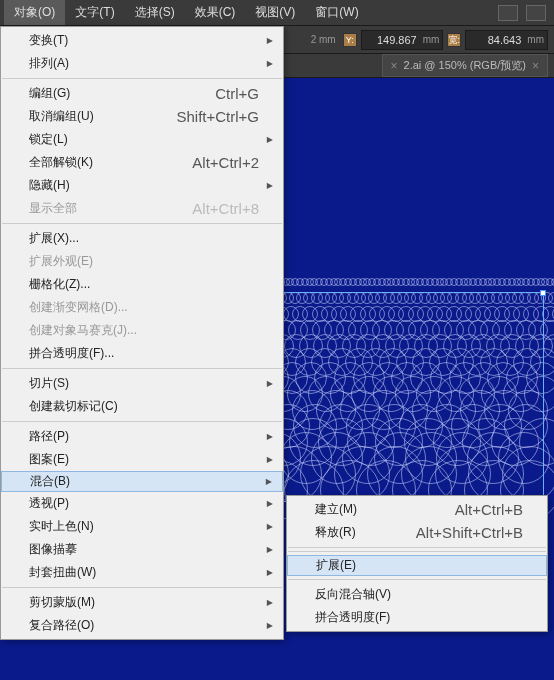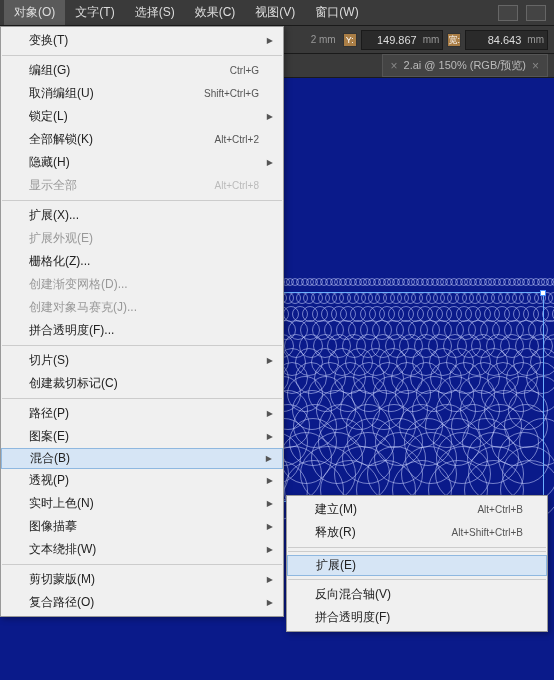--- a/index.html
+++ b/index.html
@@ -24,21 +24,21 @@
 .circle-row{position:absolute;display:flex;}
 .c{border:1px solid rgba(200,210,255,0.55);border-radius:50%;flex-shrink:0;}
 
 .menu{position:absolute;background:#f0f0f0;border:1px solid #999;box-shadow:2px 2px 6px rgba(0,0,0,0.3);padding:2px 0;font-size:12px;color:#222;}
 .menu1{top:26px;left:0;width:284px;}
 .menu2{top:495px;left:286px;width:262px;}
 .mi{display:flex;align-items:center;height:23px;padding:0 24px 0 28px;position:relative;cursor:default;}
 .mi.sub::after{content:"▶";position:absolute;right:10px;font-size:8px;color:#555;}
 .mi.hi{background:#d6e5f5;border:1px solid #8fb8e0;height:21px;}
 .mi.dis{color:#999;}
-.mi .sc{margin-left:auto;color:#555;font-size:10px;}
+.mi .sc{margin-left:auto;color:#555;font-size:15px;}
 .mi.dis .sc{color:#bbb;}
 .sep{height:1px;background:#ccc;margin:3px 1px;}
 </style>
 </head>
 <body>
 
 <div class="menubar">
   <div class="menubar-item active">对象(O)</div>
   <div class="menubar-item">文字(T)</div>
   <div class="menubar-item">选择(S)</div>
@@ -630,20 +630,23 @@
     <div class="handle" style="top:-3px;right:-3px"></div>
     <div class="handle" style="top:-3px;left:50%;margin-left:-3px"></div>
     <div class="handle" style="top:50%;left:-3px;margin-top:-3px"></div>
   </div>
 </div>
 
 <div class="menu menu1" id="menu1">
     <div class="mi sub">
       <span>变换(T)</span>
     </div>
+    <div class="mi sub">
+      <span>排列(A)</span>
+    </div>
     <div class="sep"></div>
     <div class="mi">
       <span>编组(G)</span>
       <span class="sc">Ctrl+G</span>
     </div>
     <div class="mi">
       <span>取消编组(U)</span>
       <span class="sc">Shift+Ctrl+G</span>
     </div>
     <div class="mi sub">
@@ -699,21 +702,21 @@
     <div class="mi sub">
       <span>透视(P)</span>
     </div>
     <div class="mi sub">
       <span>实时上色(N)</span>
     </div>
     <div class="mi sub">
       <span>图像描摹</span>
     </div>
     <div class="mi sub">
-      <span>文本绕排(W)</span>
+      <span>封套扭曲(W)</span>
     </div>
     <div class="sep"></div>
     <div class="mi sub">
       <span>剪切蒙版(M)</span>
     </div>
     <div class="mi sub">
       <span>复合路径(O)</span>
     </div>
   </div>
 

